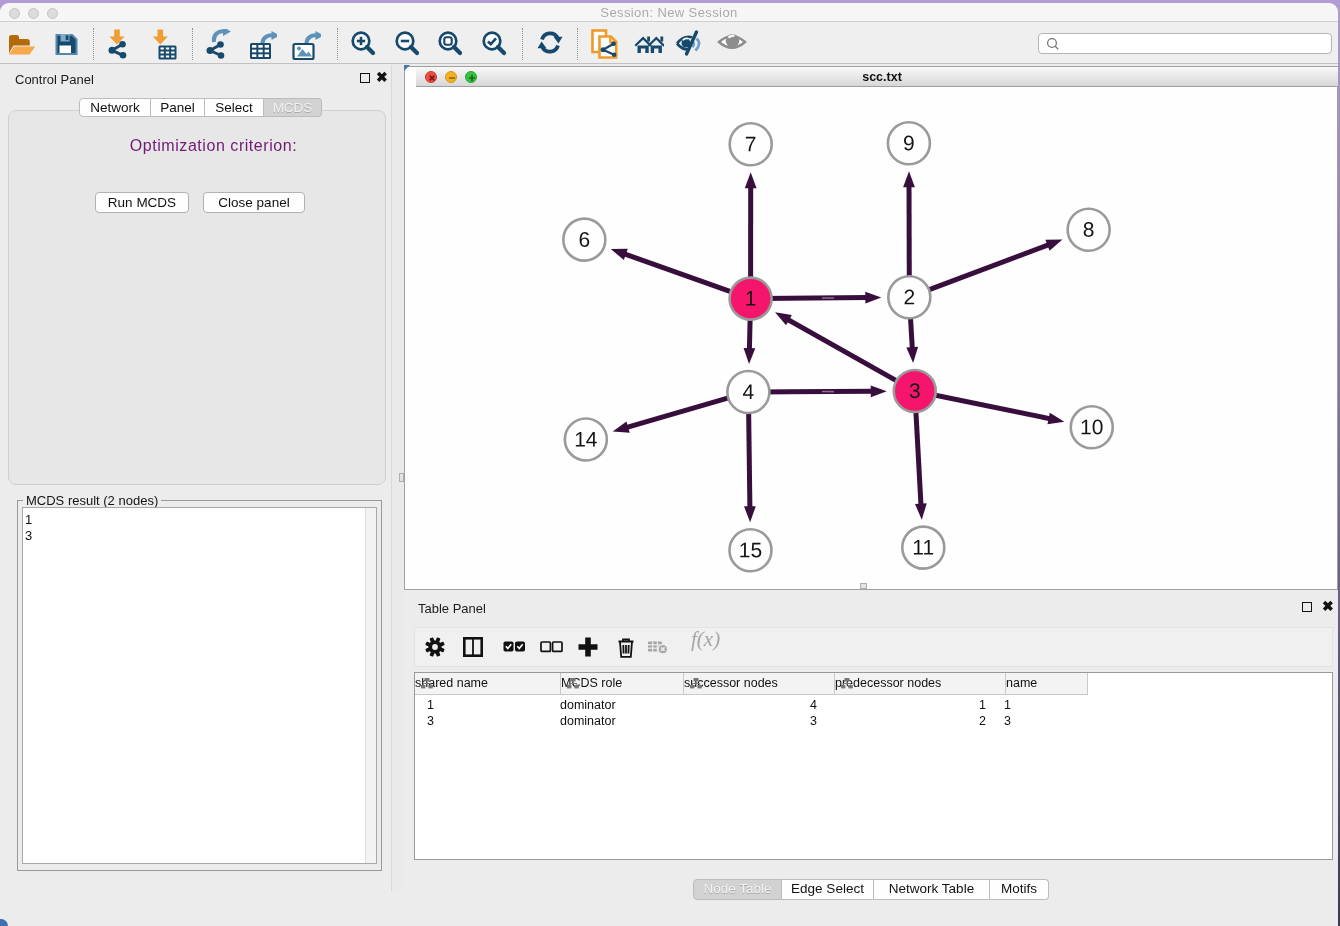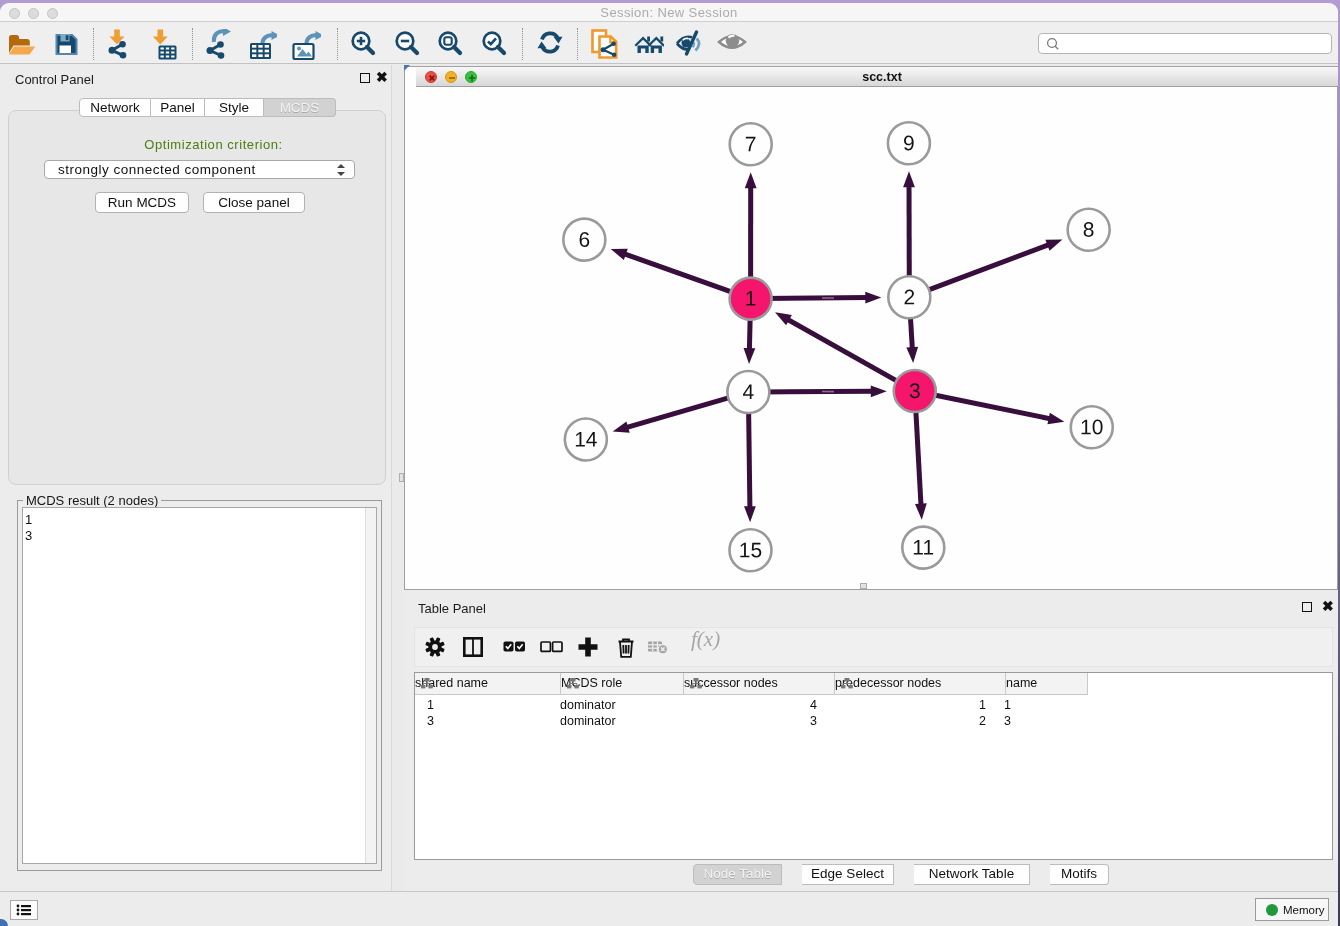--- a/index.html
+++ b/index.html
@@ -17,41 +17,41 @@
 #searchbox { left:1038px; top:11px; width:294px; height:21px; background:#fff; border:1px solid #b5b5b5; border-radius:4px; }
 
 #cpanel { left:0; top:62px; width:392px; height:826px; background:#ececec; }
 .ptitle { font-size:13px; color:#1c1c1c; }
 .tabrow { height:19px; display:flex; }
 .tab { border:1px solid #bcbcbc; border-left:none; background:#fefefe; color:#111; font-size:13.5px; text-align:center; line-height:17px; }
 .tab.first { border-left:1px solid #bcbcbc; border-radius:4px 0 0 4px; }
 .tab.last { border-radius:0 4px 4px 0; }
 .tab.sel { background:#d2d2d2; color:#f2f2f2; text-shadow:0 1px 0 #aaa; }
 #tabpane { left:8px; top:45px; width:378px; height:375px; background:#e7e7e7; border:1px solid #cfcfcf; border-radius:8px; }
-#optlabel { left:8px; top:72px; width:384px; text-align:center; font-size:13px; color:#4d7c0f; letter-spacing:0.55px;padding-left:27px; }
+#optlabel { left:8px; top:72px; width:384px; text-align:center; font-size:16px; color:#701a75; letter-spacing:0.55px;padding-left:27px; }
 #dropdown { left:44px; top:95px; width:311px; height:19px; background:#fff; border:1px solid #a8a8a8; border-radius:4px; font-size:13.5px; color:#111; line-height:17px; padding-left:13px; letter-spacing:0.5px; }
 .btn { height:21px; background:#fefefe; border:1px solid #b2b2b2; border-radius:4px; font-size:13.5px; color:#111; text-align:center; line-height:19px; }
 #mcdsbox { left:17px; top:435px; width:365px; height:371px; border:1px solid #9a9a9a; }
 #mcdslabel { left:23px; top:428px; background:#ececec; font-size:13px; color:#151515; padding:0 3px; }
 #mcdstext { left:22px; top:442px; width:355px; height:357px; background:#fff; border:1px solid #a8a8a8; font-size:13px; color:#111; padding:4px 0 0 2px; line-height:16px; }
 #mcdsscroll { left:365px; top:443px; width:11px; height:355px; background:#f3f3f3; border-left:1px solid #ddd; }
 
 #vsplit { left:392px; top:62px; width:12px; height:826px; background:#eaeaea; }
 
 #netwin { left:404px; top:63px; width:934px; height:524px; border:1px solid #a0a0a0; background:#fefefe; }
 #nettitle { left:11px; top:0; width:932px; height:20px; background:linear-gradient(#f8f8f8,#d7d7d7); border-bottom:1px solid #9f9f9f; }
 .mac { width:12px; height:12px; border-radius:50%; top:4px; }
 #netcanvas { left:0; top:20px; width:932px; height:502px; background:#fefefe; }
 
 #tpanel { left:404px; top:593px; width:934px; height:295px; background:#ececec; }
 #ttable { left:10px; top:76px; width:919px; height:188px; background:#fff; border:1px solid #9a9a9a; }
 .th { top:0; height:22px; background:#f3f3f3; border-right:1px solid #c9c9c9; border-bottom:1px solid #c9c9c9; font-size:12.5px; color:#111; line-height:21px; }
 .td { font-size:12.5px; color:#111; height:16px; line-height:16px; }
 
-#btabs { left:289px; top:268px; height:21px; display:flex;gap:20px; }
+#btabs { left:289px; top:283px; height:21px; display:flex; }
 
 #statusbar { left:0; top:888px; width:1338px; height:32px; border-top:1px solid #c6c6c6; background:#ececec; }
 #listbtn { left:10px; top:8px; width:28px; height:20px; background:#fbfbfb; border:1px solid #a8a8a8; }
 #membtn { left:1255px; top:6px; width:74px; height:23px; background:#f7f7f7; border:1px solid #9a9a9a; font-size:11.5px; color:#111; }
 </style>
 </head>
 <body>
 <div id="win">
   <div id="titlebar" class="abs">
     <div class="tl abs" style="left:9px"></div>
@@ -240,30 +240,24 @@
   </div>
 
   <div id="cpanel" class="abs">
     <div class="ptitle abs" style="left:15px;top:7px">Control Panel</div>
     <div class="abs" style="left:360px;top:8px;width:10px;height:10px;border:1.6px solid #111"></div>
     <div class="abs" style="left:376px;top:4px;font-size:14px;font-weight:bold;color:#111">✖</div>
     <div id="tabpane" class="abs"></div>
     <div class="tabrow abs" style="left:79px;top:33px">
       <div class="tab first" style="width:72px">Network</div>
       <div class="tab" style="width:54px">Panel</div>
-      <div class="tab" style="width:59px">Style</div>
-      <div class="tab last sel" style="width:72px">MCDS</div>
+      <div class="tab" style="width:59px">Select</div>
+      <div class="tab last sel" style="width:58px">MCDS</div>
     </div>
     <div id="optlabel" class="abs">Optimization criterion:</div>
-    <div id="dropdown" class="abs">strongly connected component
-      <svg width="12" height="14" style="position:absolute;right:7px;top:2px" viewBox="0 0 12 14">
-          <path d="M2 5 L6 1 L10 5 Z" fill="#444"></path>
-          <path d="M2 9 L6 13 L10 9 Z" fill="#444"></path>
-        </svg>
-    </div>
     <div class="btn abs" style="left:95px;top:127px;width:94px">Run MCDS</div>
     <div class="btn abs" style="left:203px;top:127px;width:102px">Close panel</div>
     <div id="mcdsbox" class="abs"></div>
     <div id="mcdslabel" class="abs">MCDS result (2 nodes)</div>
     <div id="mcdstext" class="abs">1<br>3</div>
     <div id="mcdsscroll" class="abs"></div>
   </div>
 
   <div id="vsplit" class="abs"></div>
   <div class="abs" style="left:391px;top:62px;width:1px;height:826px;background:#d9d9d9"></div>
@@ -474,35 +468,17 @@
       <div class="tab" style="width:116px">Network Table</div>
       <div class="tab last" style="width:59px">Motifs</div>
     </div>
   </div>
 
   <div class="abs" style="left:399px;top:470px;width:5px;height:9px;background:#e2e2e2;border:1px solid #aeaeae"></div>
   <div class="abs" style="left:860px;top:580px;width:7px;height:6px;background:#e2e2e2;border:1px solid #aeaeae"></div>
   <svg class="abs" style="left:404px;top:62px" width="6" height="6">
       <path d="M0 0 L6 0 L0 6 Z" fill="#4a76b0"></path>
     </svg>
-  <div id="statusbar" class="abs">
-    <div id="listbtn" class="abs">
-      <svg width="16" height="14" style="position:absolute;left:5px;top:2px" viewBox="0 0 16 14">
-          <circle cx="2" cy="3" r="1.4" fill="#111"></circle>
-          <circle cx="2" cy="7" r="1.4" fill="#111"></circle>
-          <circle cx="2" cy="11" r="1.4" fill="#111"></circle>
-          <rect x="5" y="2" width="10" height="2.2" fill="#111"></rect>
-          <rect x="5" y="6" width="10" height="2.2" fill="#111"></rect>
-          <rect x="5" y="10" width="10" height="2.2" fill="#111"></rect>
-        </svg>
-    </div>
-    <div id="membtn" class="abs">
-      <svg width="12" height="12" style="position:absolute;left:10px;top:5px">
-          <circle cx="6" cy="6" r="6" fill="#1f9939"></circle>
-        </svg>
-      <span style="position:absolute;left:27px;top:5px">Memory</span>
-    </div>
-  </div>
 </div>
 <div class="abs" style="left:1338px;top:0;width:2px;height:926px;background:linear-gradient(#b29cd3,#6e6488 60%,#3c3a52)"></div>
 <svg class="abs" style="left:0;top:918px" width="9" height="8">
     <circle cx="1" cy="8" r="7" fill="#3f6fae"></circle>
   </svg>
 
 </body></html>

